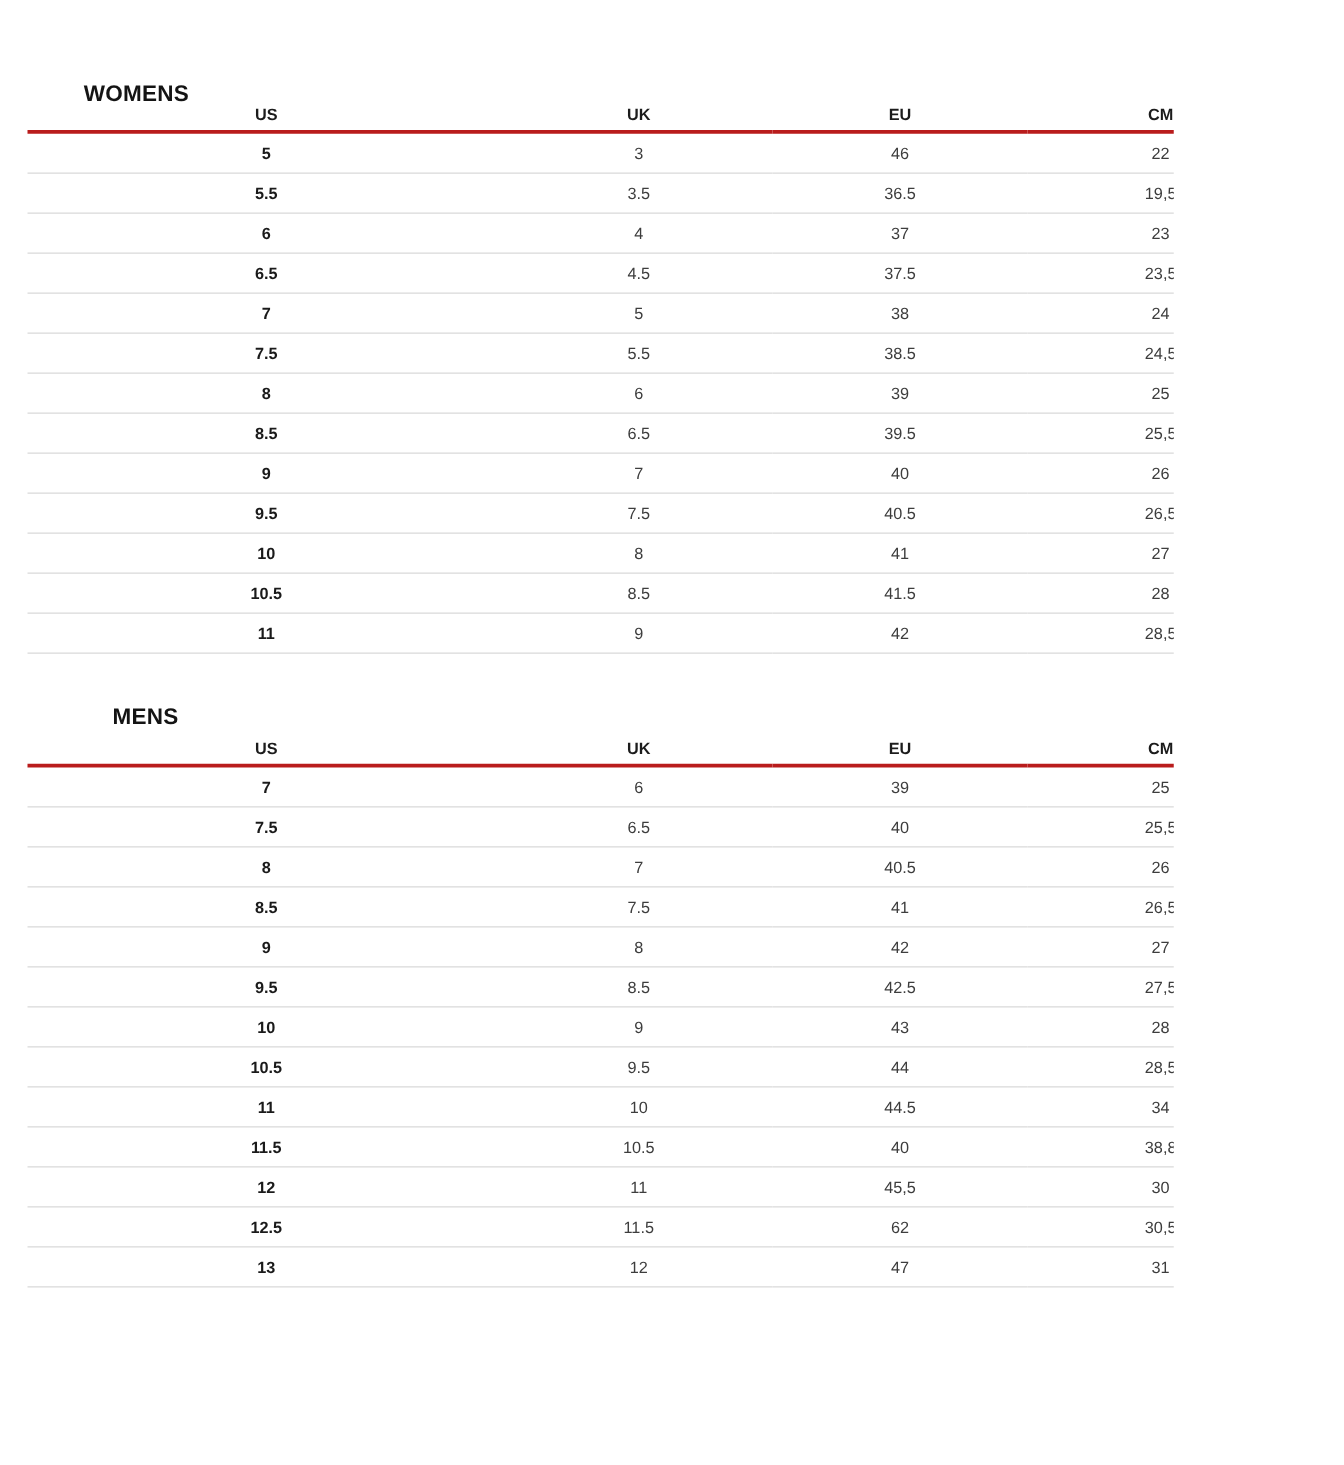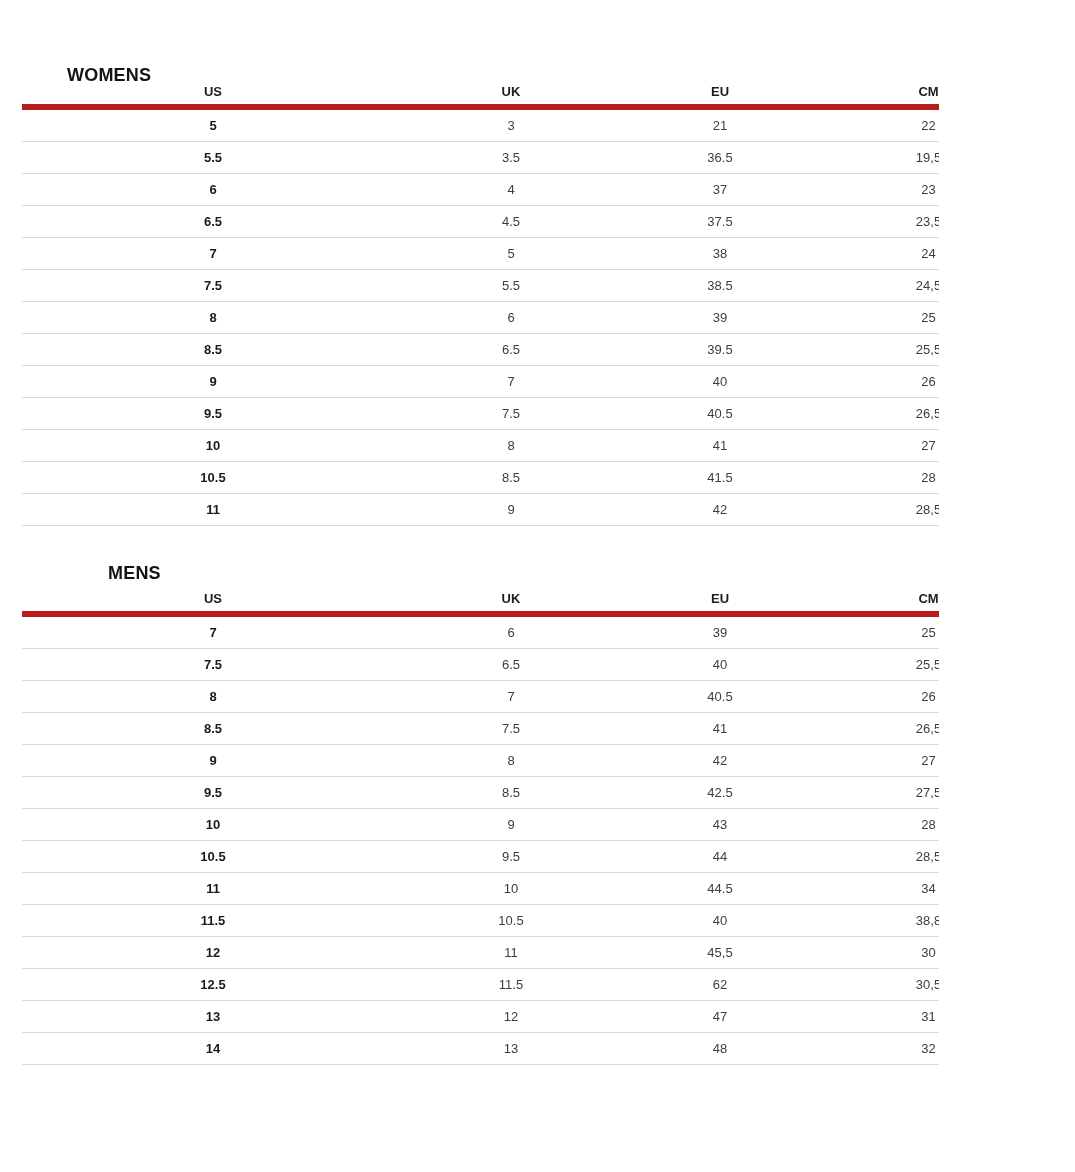--- a/index.html
+++ b/index.html
@@ -20,40 +20,40 @@
   }
   .section-title {
     position: absolute;
     font-size: 18px;
     font-weight: bold;
     color: #141414;
     line-height: 22px;
     letter-spacing: 0.2px;
   }
   .title-womens { top: 64px; left: 67px; }
-  .title-mens   { top: 562px; left: 108px; }
+  .title-mens   { top: 562px; left: 90px; }
 
   table.size-table {
     position: absolute;
     left: 22px;
     width: 1013px;
     border-collapse: collapse;
     table-layout: fixed;
   }
   .table-womens { top: 78px; }
   .table-mens   { top: 586px; }
 
   table.size-table th {
     font-size: 13px;
     font-weight: bold;
     color: #1c1c1c;
     text-align: center;
     vertical-align: middle;
     padding: 0;
-    border-bottom: 6px solid #b91c1c;
+    border-bottom: 3px solid #b91c1c;
   }
   .table-womens th { height: 26px; }
   .table-mens   th { height: 25px; }
 
   table.size-table td {
     font-size: 13px;
     color: #3d3d3d;
     text-align: center;
     vertical-align: middle;
     padding: 0;
@@ -84,21 +84,21 @@
         <th>US</th>
         <th>UK</th>
         <th>EU</th>
         <th>CM</th>
       </tr>
     </thead>
     <tbody>
         <tr>
           <td>5</td>
           <td>3</td>
-          <td>21</td>
+          <td>46</td>
           <td>22</td>
         </tr>
         <tr>
           <td>5.5</td>
           <td>3.5</td>
           <td>36.5</td>
           <td>19,5</td>
         </tr>
         <tr>
           <td>6</td>
@@ -258,22 +258,16 @@
           <td>11.5</td>
           <td>62</td>
           <td>30,5</td>
         </tr>
         <tr>
           <td>13</td>
           <td>12</td>
           <td>47</td>
           <td>31</td>
         </tr>
-        <tr>
-          <td>14</td>
-          <td>13</td>
-          <td>48</td>
-          <td>32</td>
-        </tr>
       </tbody>
   </table>
 
 </div>
 
 </body></html>

